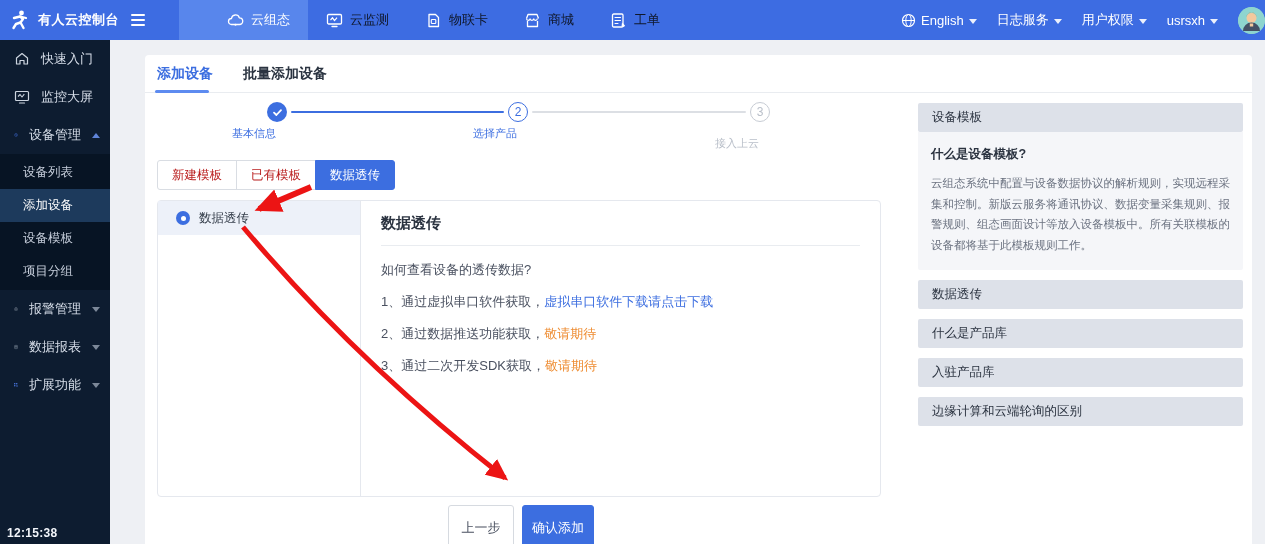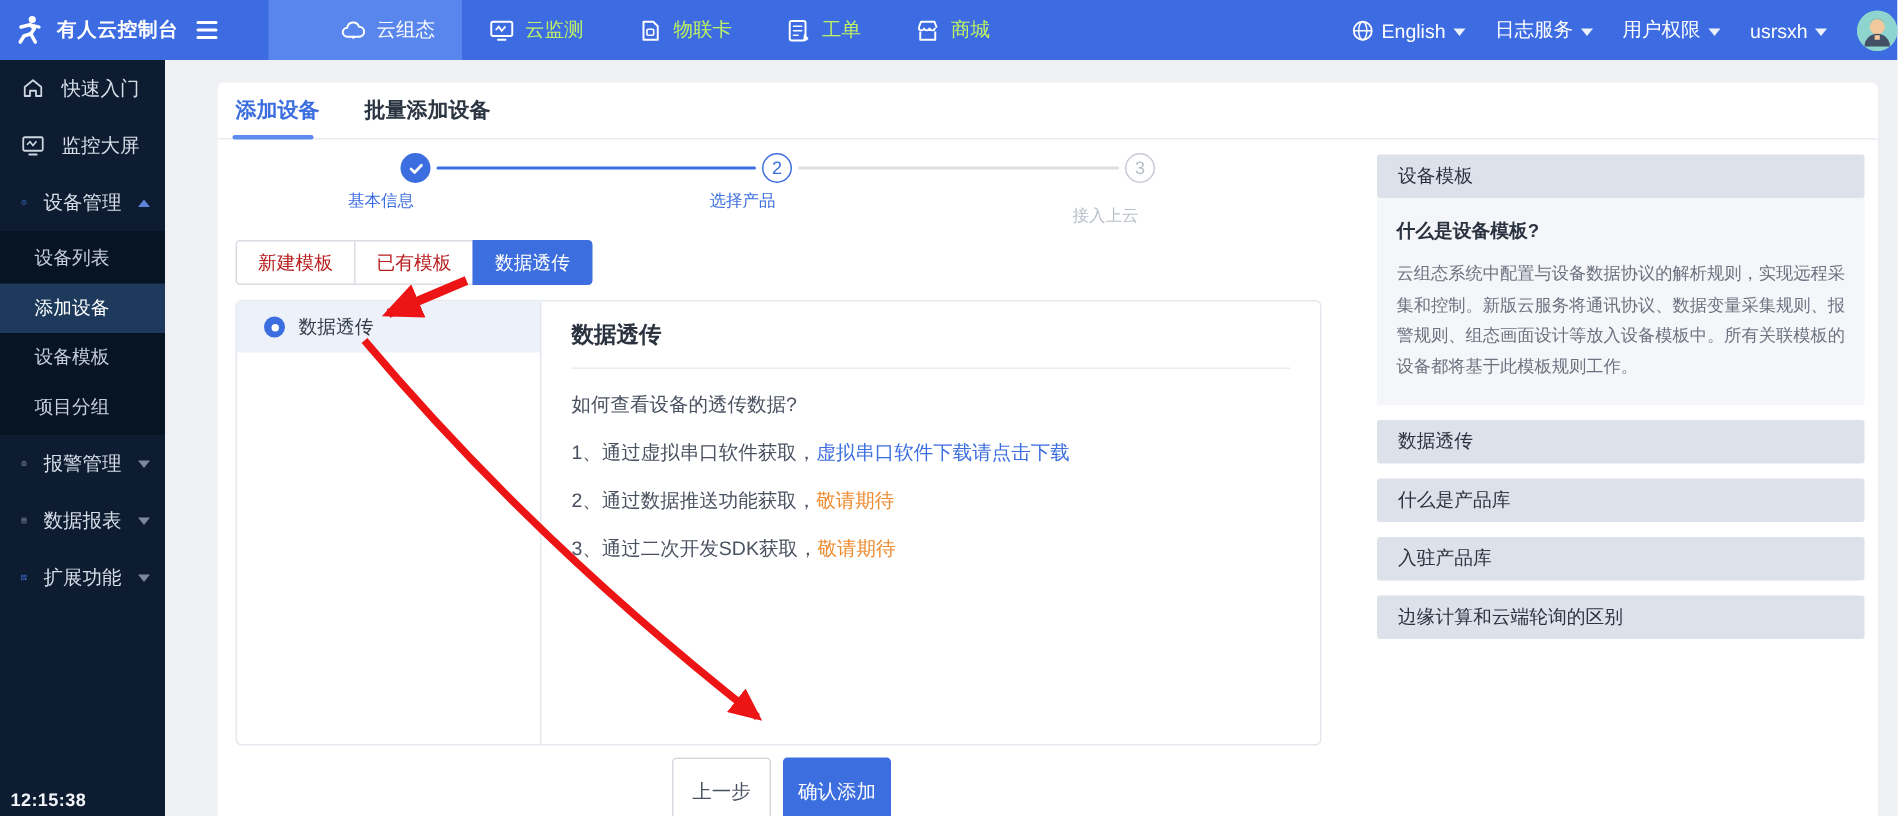--- a/index.html
+++ b/index.html
@@ -16,21 +16,21 @@
     position:absolute; top:0; left:0; width:1265px; height:40px;
     background:#3d6ce2; display:flex; align-items:center; color:#fff; z-index:10;
   }
   .logo-area { display:flex; align-items:center; gap:8px; padding:0 10px 0 8px; min-width:128px; }
   .logo-title { font-size:13px; font-weight:700; letter-spacing:.5px; white-space:nowrap; }
   .burger { display:flex; flex-direction:column; gap:3px; margin-left:4px; cursor:pointer; }
   .burger i { display:block; width:14px; height:2px; background:#fff; border-radius:1px; }
   .topnav { display:flex; height:40px; margin-left:24px; }
   .topnav-item {
     display:flex; align-items:center; gap:7px; padding:0 18px; height:40px;
-    font-size:13px; color:#bef264; cursor:pointer; white-space:nowrap;
+    font-size:13px; color:#0f172a; cursor:pointer; white-space:nowrap;
   }
   .topnav-item.active { background:#5886ec; color:#fff;padding-left:48px; }
   .top-right { margin-left:auto; display:flex; align-items:center; gap:20px; }
   .top-right .menu { display:flex; align-items:center; gap:5px; font-size:13px; cursor:pointer; white-space:nowrap; }
   .caret-down-w { width:0; height:0; border-left:4px solid transparent; border-right:4px solid transparent; border-top:5px solid rgba(255,255,255,.9); margin-top:2px; }
   .avatar { width:27px; height:27px; border-radius:50%; overflow:hidden; background:#8ed5cf; cursor:pointer; flex:0 0 auto; }
 
   
   .sidebar {
     position:absolute; top:40px; left:0; width:110px; height:504px;
@@ -158,33 +158,33 @@
     </div>
     <div class="topnav-item">
       <svg class="ic" width="17" height="17" viewBox="0 0 17 17">
           <path d="M4 2.5 h6.5 l3 3 v9 h-9.5 z" fill="none" stroke="#fff" stroke-width="1.3" stroke-linejoin="round"></path>
           <rect x="6.3" y="7.5" width="4.5" height="4" rx=".8" fill="none" stroke="#fff" stroke-width="1.1"></rect>
         </svg>
       <span>物联卡</span>
     </div>
     <div class="topnav-item">
       <svg class="ic" width="17" height="17" viewBox="0 0 17 17">
+          <path d="M2.5 6.5 L4 2.5 h9 l1.5 4" fill="none" stroke="#fff" stroke-width="1.3" stroke-linejoin="round"></path>
+          <path d="M2.5 6.5 a1.8 1.8 0 0 0 3.6 0 a1.8 1.8 0 0 0 3.6 0 a1.8 1.8 0 0 0 3.6 0" fill="none" stroke="#fff" stroke-width="1.2"></path>
+          <path d="M3.5 9 v5.5 h10 V9" fill="none" stroke="#fff" stroke-width="1.3" stroke-linejoin="round"></path>
+        </svg>
+      <span>商城</span>
+    </div>
+    <div class="topnav-item">
+      <svg class="ic" width="17" height="17" viewBox="0 0 17 17">
           <rect x="2.5" y="2" width="10.5" height="13" rx="1.2" fill="none" stroke="#fff" stroke-width="1.3"></rect>
           <path d="M5 5.5 h5.5 M5 8.5 h5.5 M5 11.5 h3" stroke="#fff" stroke-width="1.1" stroke-linecap="round"></path>
           <path d="M12 10.5 l3 3 -1 1.5 -2.5-.5 z" fill="#fff"></path>
         </svg>
       <span>工单</span>
-    </div>
-    <div class="topnav-item">
-      <svg class="ic" width="17" height="17" viewBox="0 0 17 17">
-          <path d="M2.5 6.5 L4 2.5 h9 l1.5 4" fill="none" stroke="#fff" stroke-width="1.3" stroke-linejoin="round"></path>
-          <path d="M2.5 6.5 a1.8 1.8 0 0 0 3.6 0 a1.8 1.8 0 0 0 3.6 0 a1.8 1.8 0 0 0 3.6 0" fill="none" stroke="#fff" stroke-width="1.2"></path>
-          <path d="M3.5 9 v5.5 h10 V9" fill="none" stroke="#fff" stroke-width="1.3" stroke-linejoin="round"></path>
-        </svg>
-      <span>商城</span>
     </div>
   </div>
 
   <div class="top-right">
     <div class="menu">
       <svg class="ic" width="15" height="15" viewBox="0 0 15 15">
           <circle cx="7.5" cy="7.5" r="6" fill="none" stroke="#fff" stroke-width="1.2"></circle>
           <ellipse cx="7.5" cy="7.5" rx="2.7" ry="6" fill="none" stroke="#fff" stroke-width="1"></ellipse>
           <path d="M1.5 7.5 h12" stroke="#fff" stroke-width="1"></path>
         </svg>

